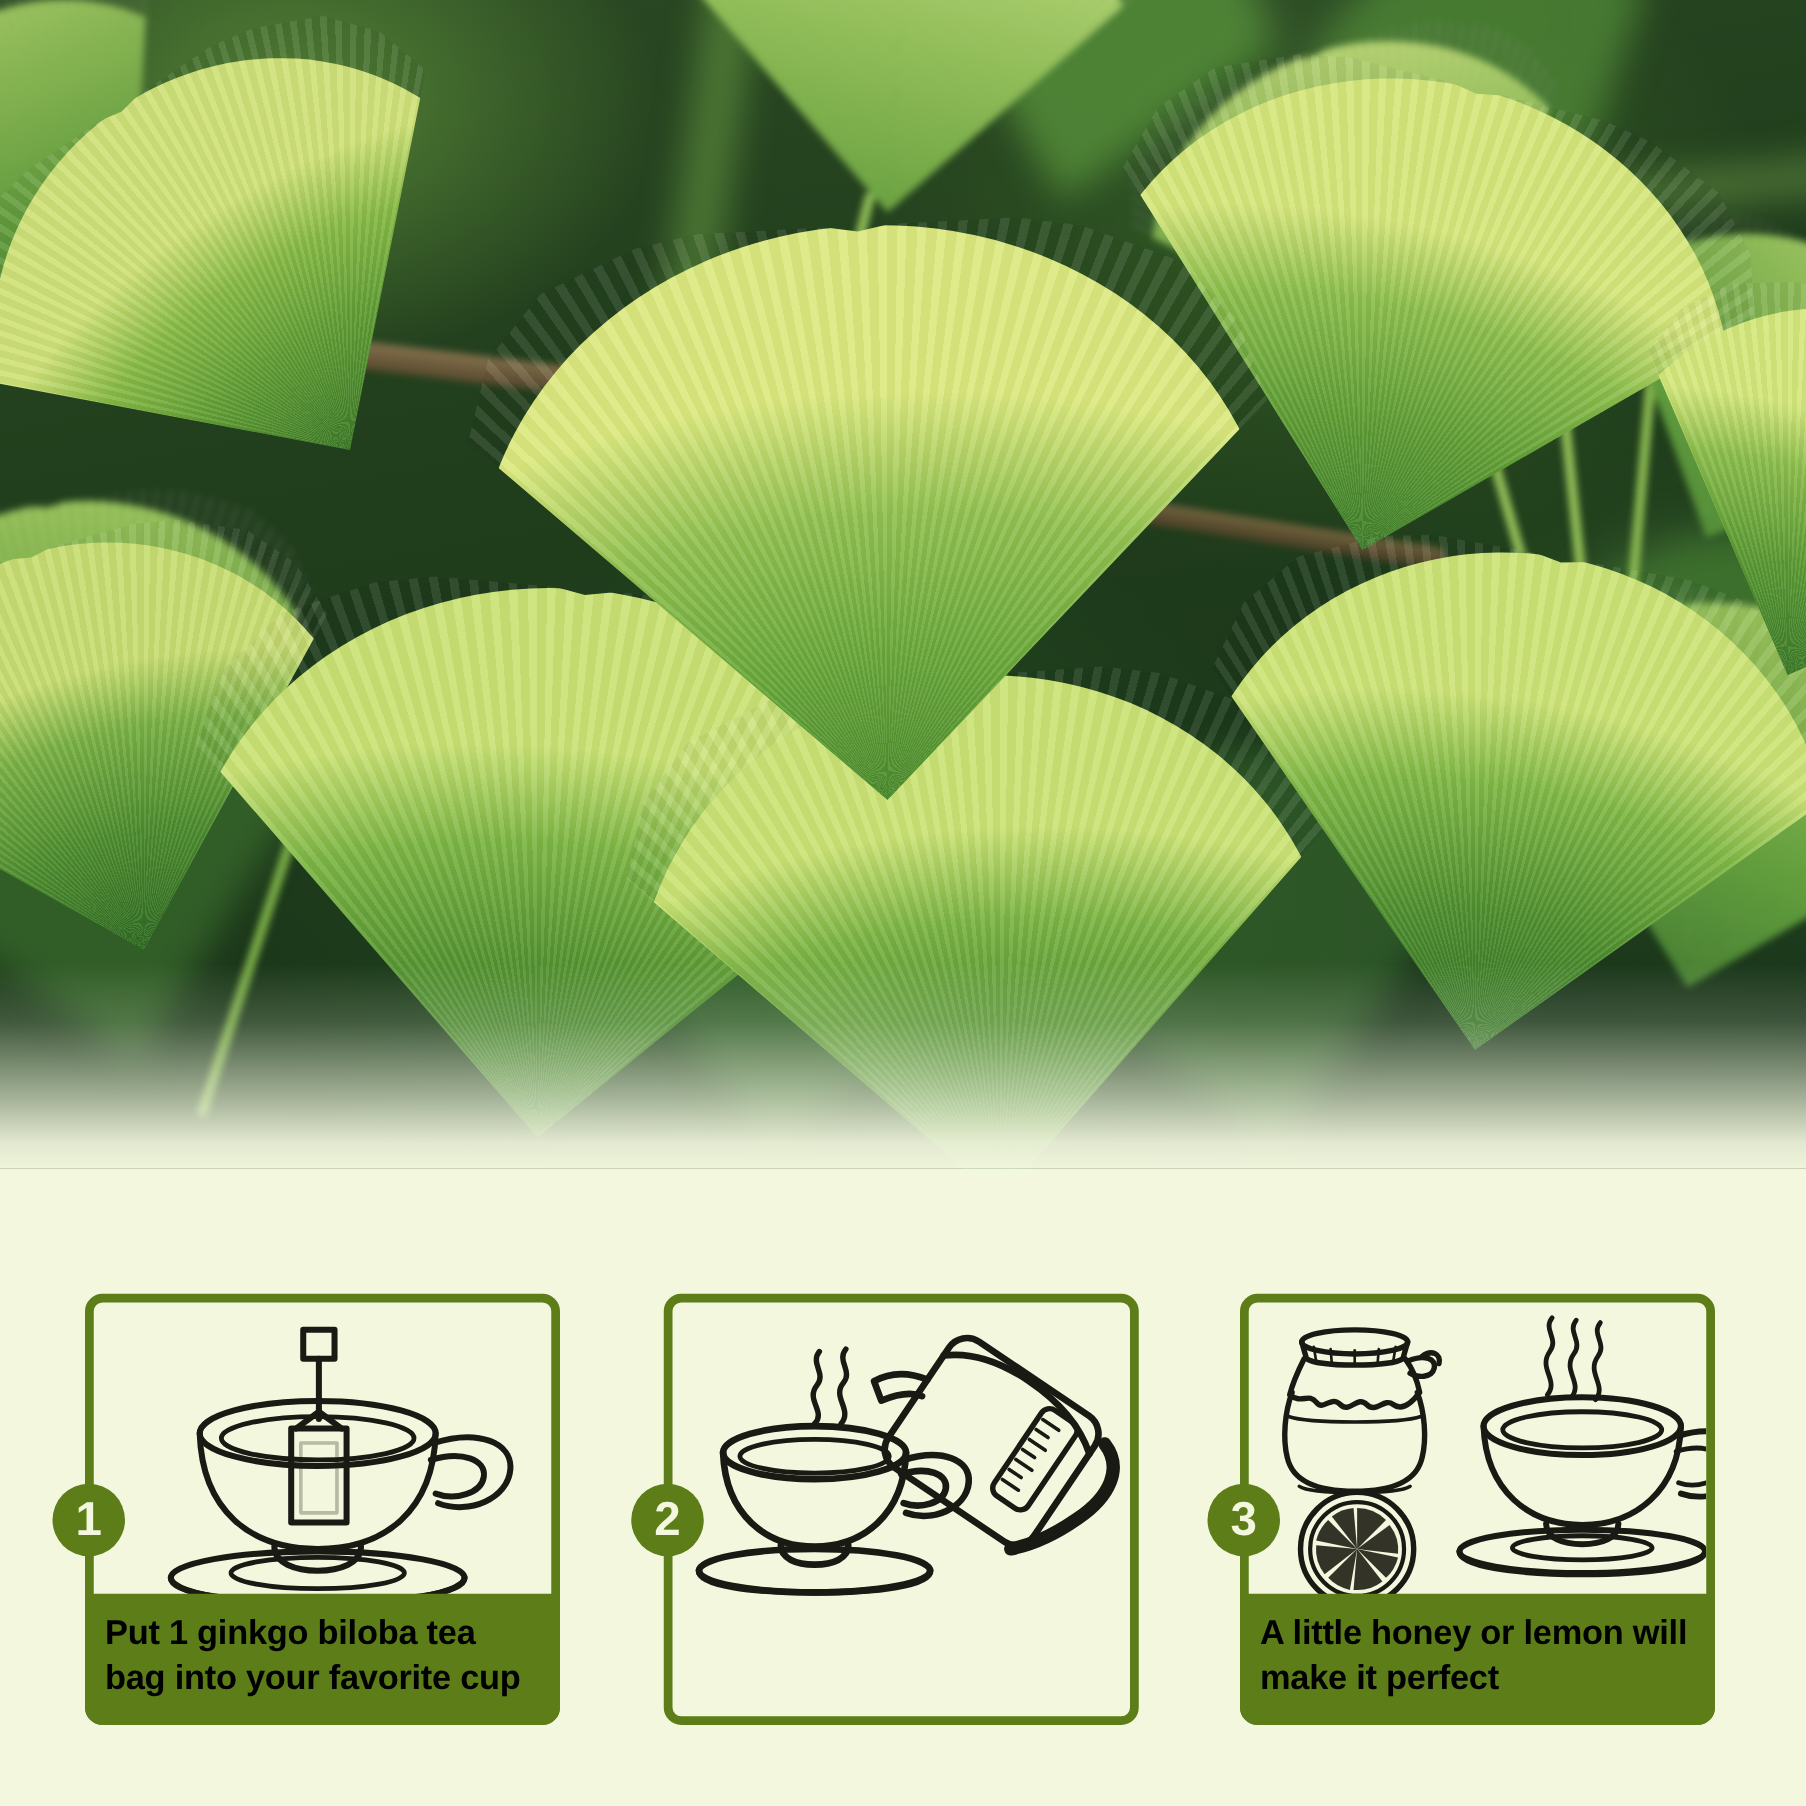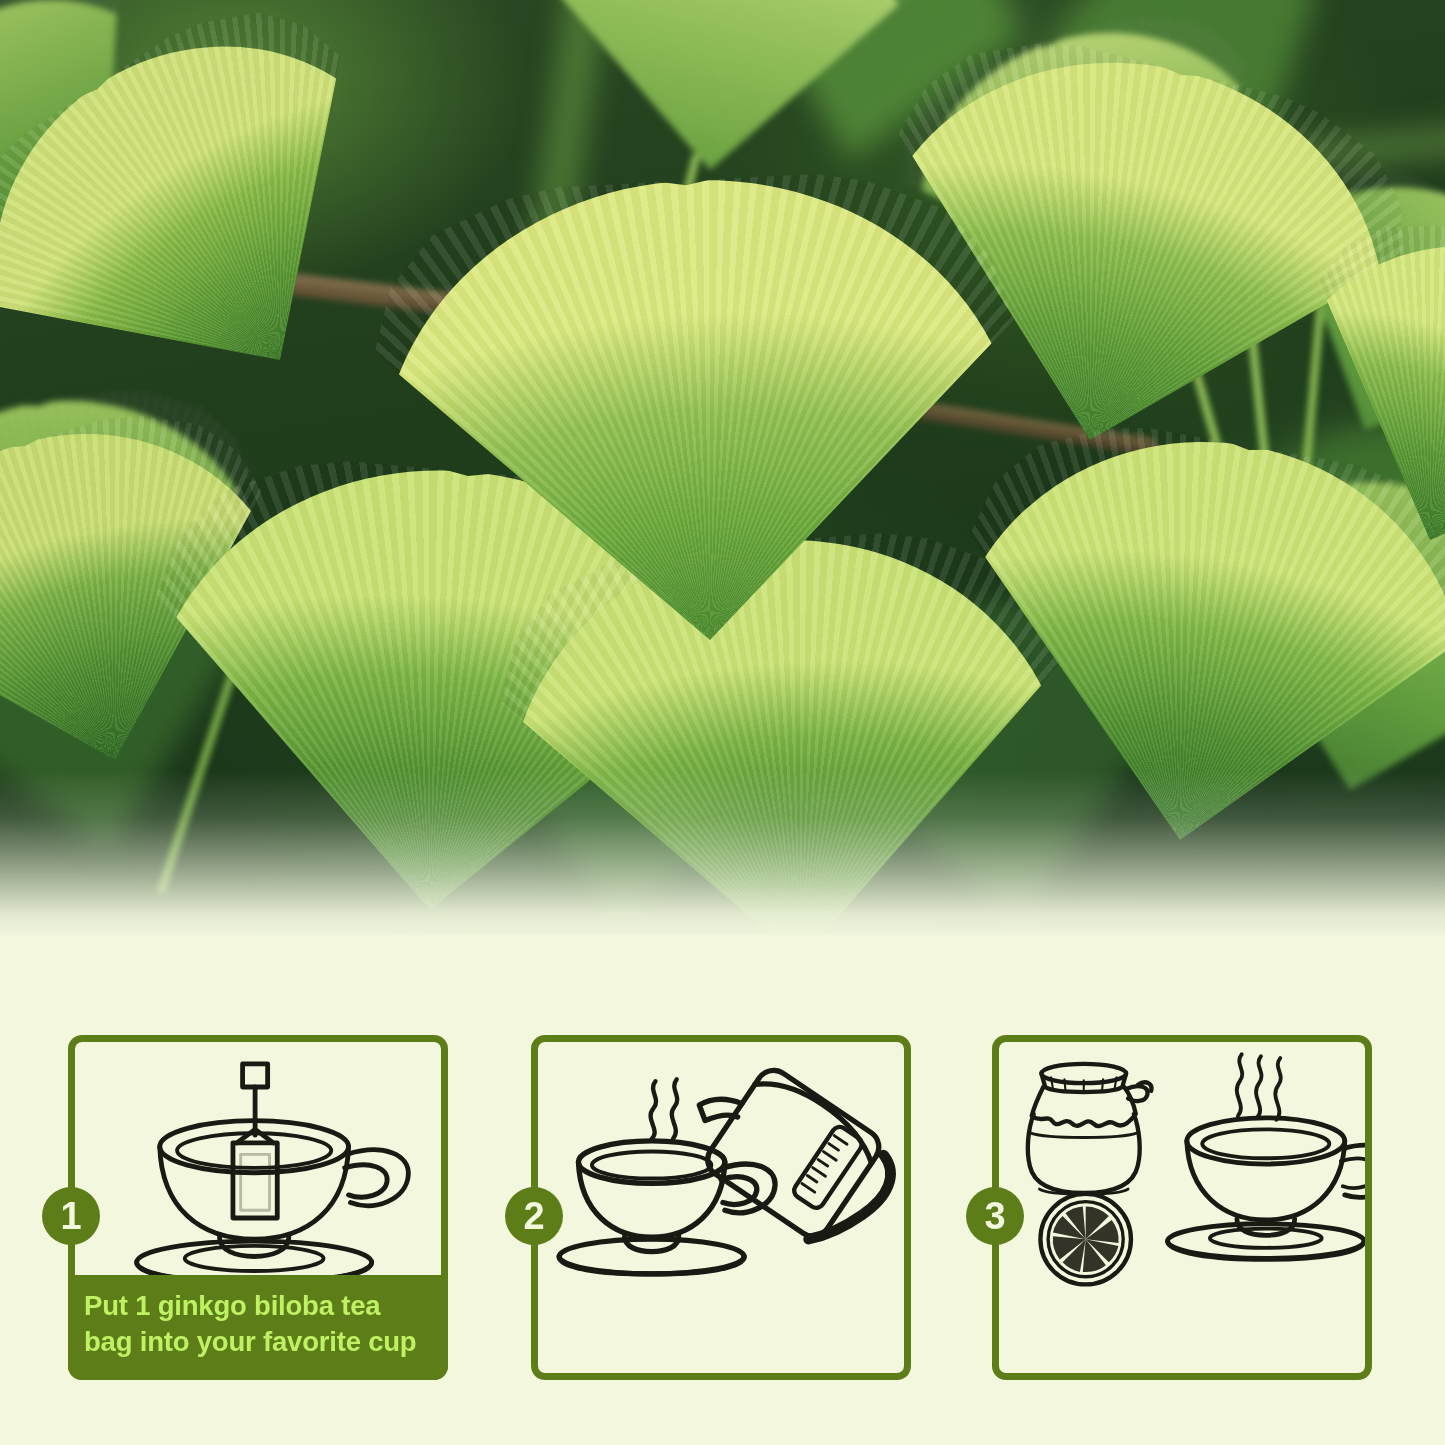--- a/index.html
+++ b/index.html
@@ -127,21 +127,21 @@
   .art svg { display:block; width:100%; height:100%; }
 
   .caption {
     position: absolute;
     left: -7px;
     right: -7px;
     bottom: -7px;
     height: 105px;
     background: #5c7d17;
     border-radius: 0 0 14px 14px;
-    color: #bef264;
+    color: #000000;
     font-size: 27.5px;
     font-weight: bold;
     line-height: 1.30;
     padding: 13px 16px 0 16px;
     box-sizing: border-box;
     letter-spacing: -0.2px;
   }
 </style>
 </head>
 <body>
@@ -408,16 +408,17 @@
 
             <path d="M357 106 C390 96, 414 108, 412 128 C410 150, 382 162, 359 154" stroke-width="5"></path>
             <path d="M355 119 C378 112, 395 119, 393 132 C391 145, 371 150, 357 145" stroke-width="4"></path>
 
             <ellipse cx="277" cy="202" rx="102" ry="18" stroke-width="5"></ellipse>
             <ellipse cx="277" cy="199" rx="58" ry="10" stroke-width="4"></ellipse>
             <path d="M175 202 C175 214, 221 221, 277 221 C333 221, 379 214, 379 202" stroke-width="5"></path>
           </g>
         </svg>
       </div>
+      <div class="caption">A little honey or lemon will make it perfect</div>
     </div>
 
   </div>
 </div>
 
 </body></html>

